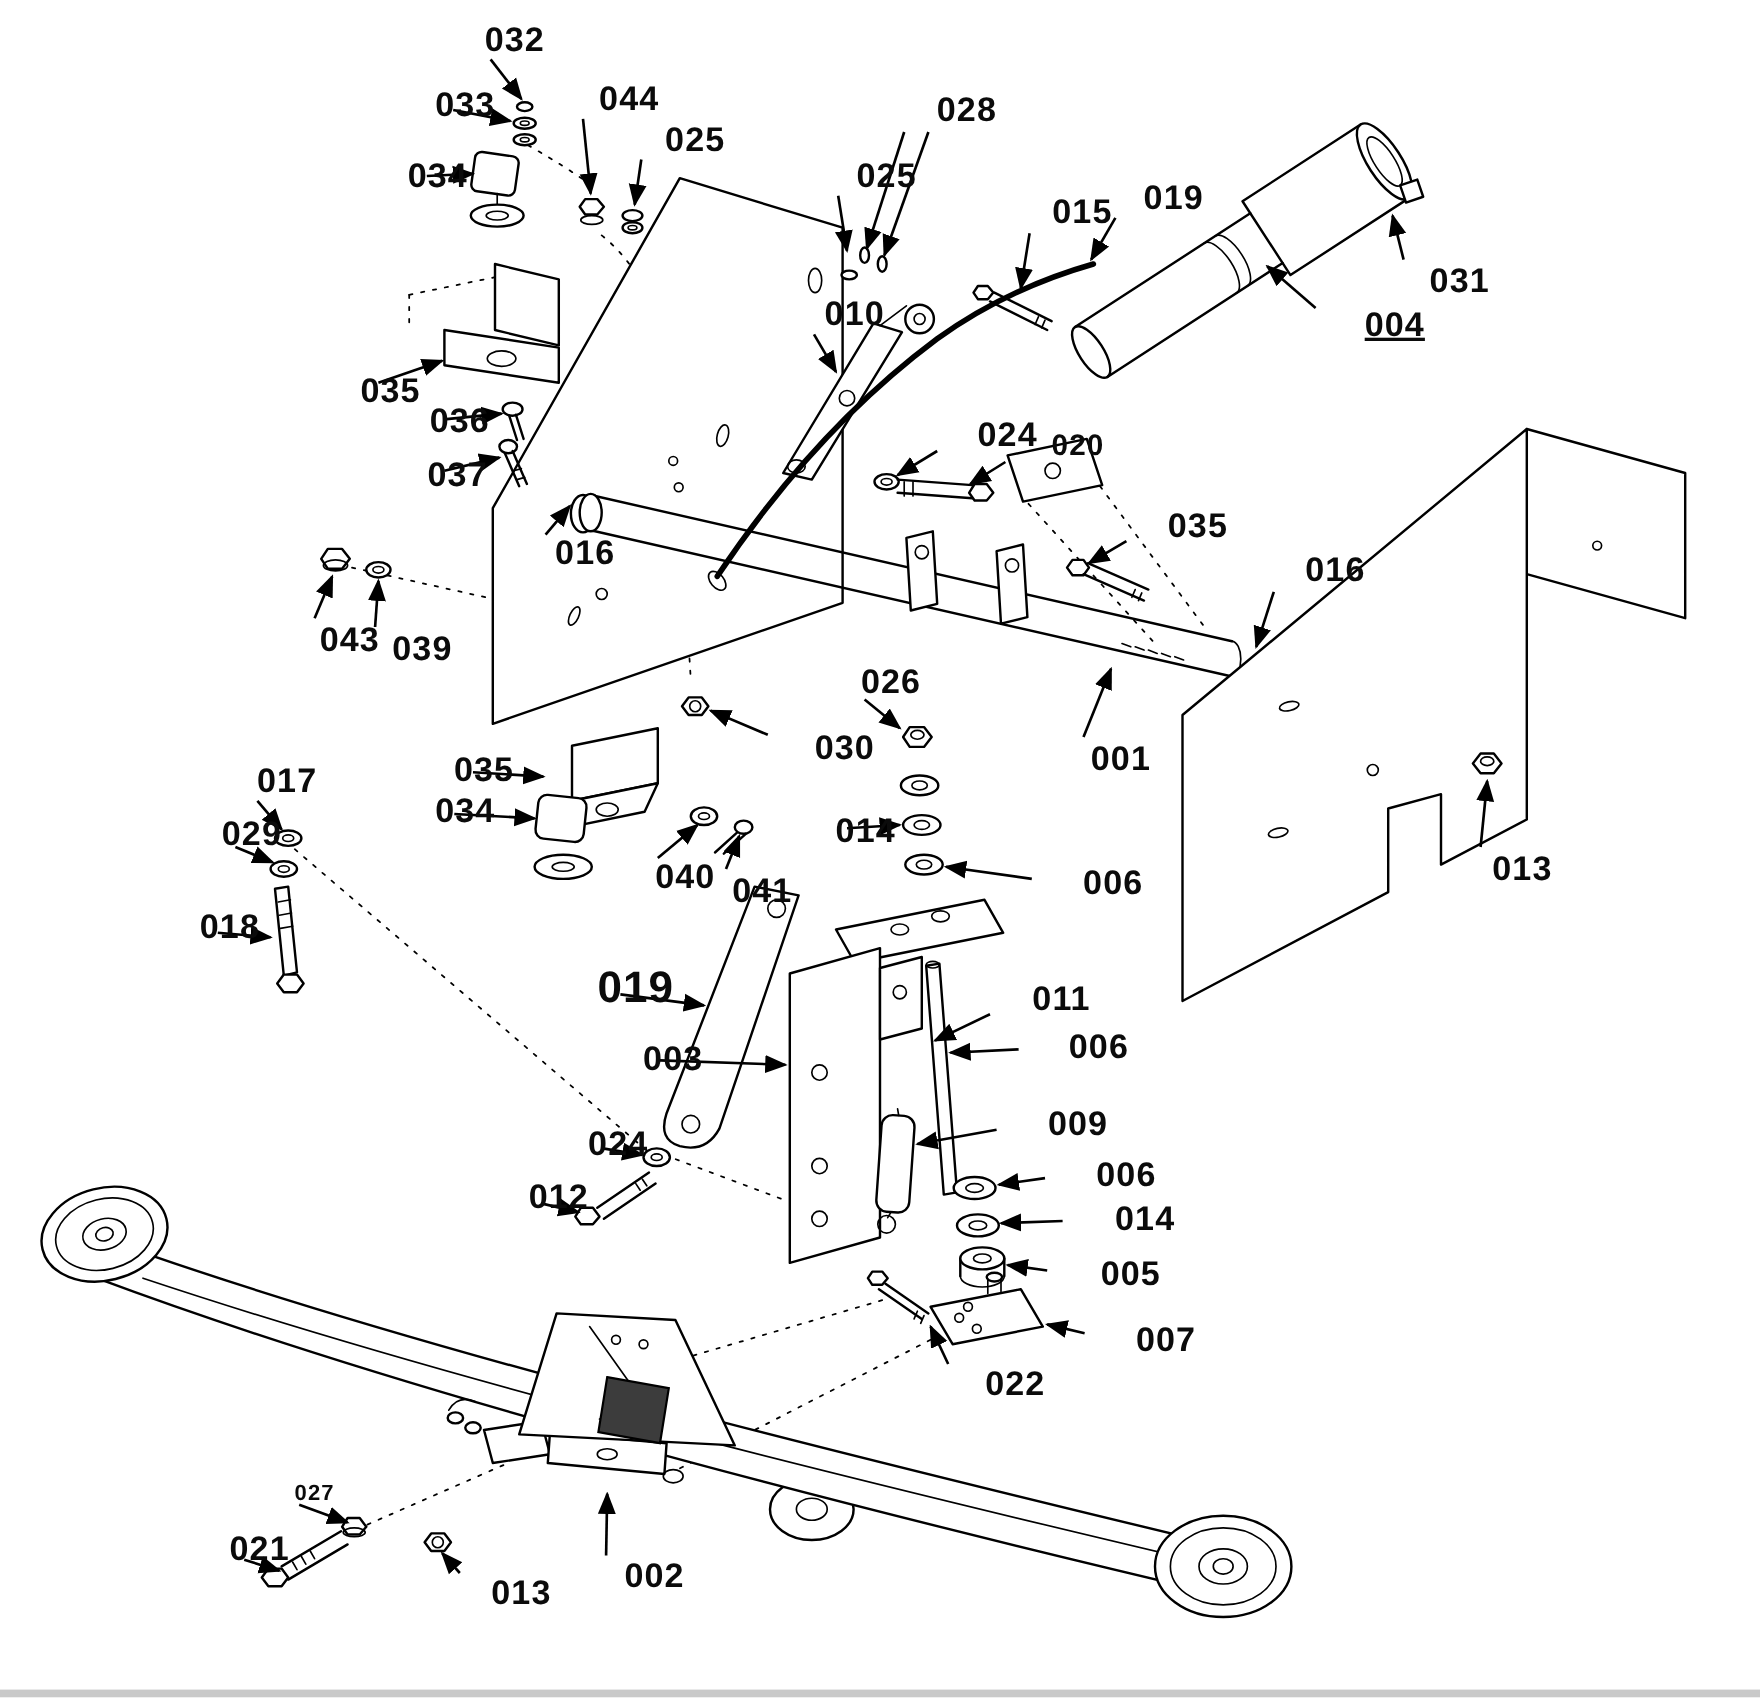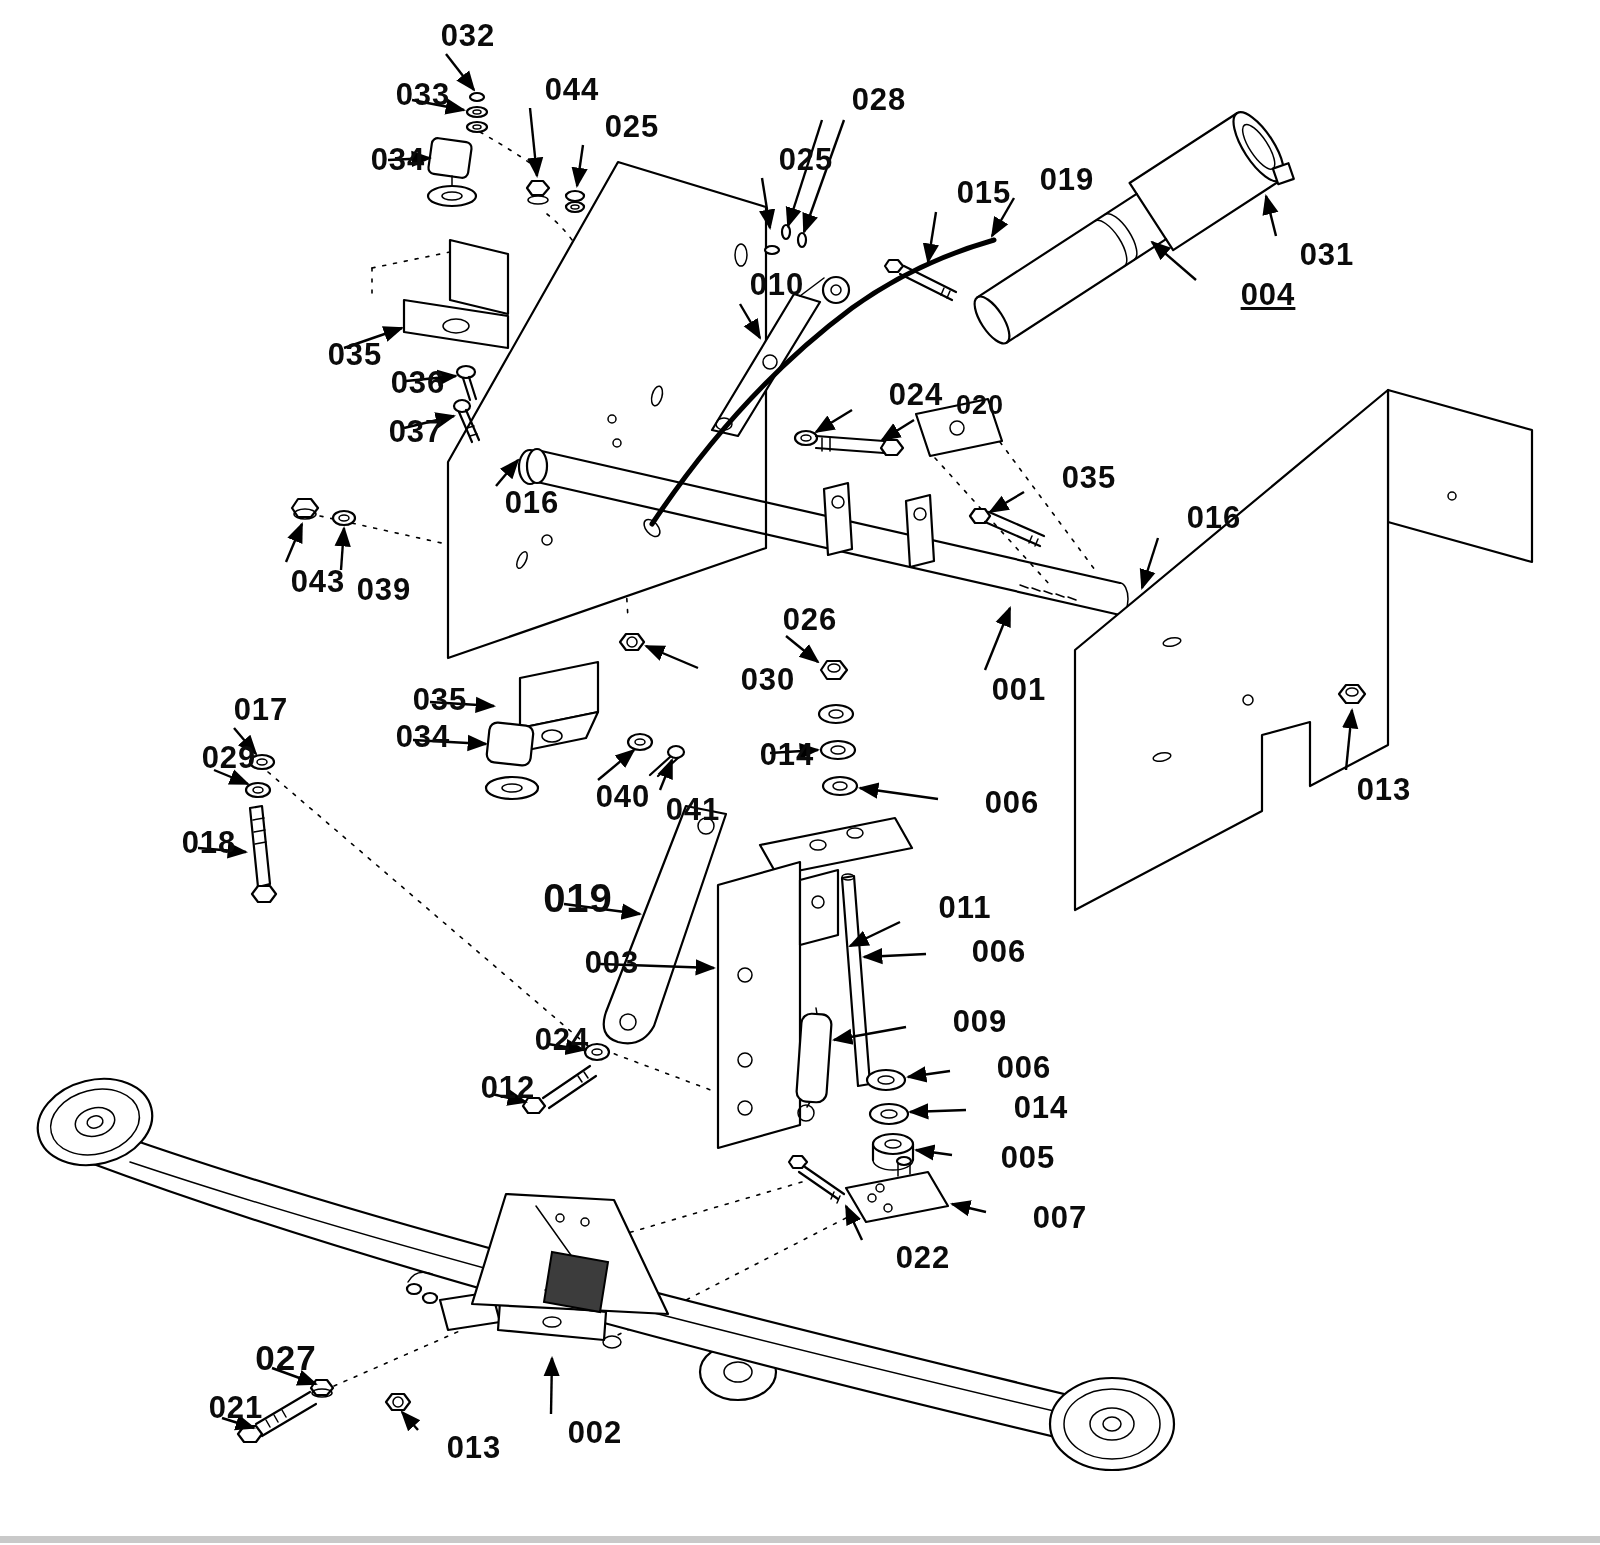--- a/index.html
+++ b/index.html
@@ -432,20 +432,20 @@
       <div class="callout-label" style="left: 953px; top: 952px; font-size: 31px;">006</div>
       <div class="callout-label" style="left: 566px; top: 963px; font-size: 31px;">003</div>
       <div class="callout-label" style="left: 934px; top: 1022px; font-size: 31px;">009</div>
       <div class="callout-label" style="left: 516px; top: 1040px; font-size: 31px;">024</div>
       <div class="callout-label" style="left: 462px; top: 1088px; font-size: 31px;">012</div>
       <div class="callout-label" style="left: 978px; top: 1068px; font-size: 31px;">006</div>
       <div class="callout-label" style="left: 995px; top: 1108px; font-size: 31px;">014</div>
       <div class="callout-label" style="left: 982px; top: 1158px; font-size: 31px;">005</div>
       <div class="callout-label" style="left: 1014px; top: 1218px; font-size: 31px;">007</div>
       <div class="callout-label" style="left: 877px; top: 1258px; font-size: 31px;">022</div>
-      <div class="callout-label" style="left: 240px; top: 1358px; font-size: 35px;">027</div>
+      <div class="callout-label" style="left: 240px; top: 1358px; font-size: 20px;">027</div>
       <div class="callout-label" style="left: 190px; top: 1408px; font-size: 31px;">021</div>
       <div class="callout-label" style="left: 428px; top: 1448px; font-size: 31px;">013</div>
       <div class="callout-label" style="left: 549px; top: 1433px; font-size: 31px;">002</div>
     </div>
 
 <div class="scan-strip"></div>
 </div>
 
 </body></html>

